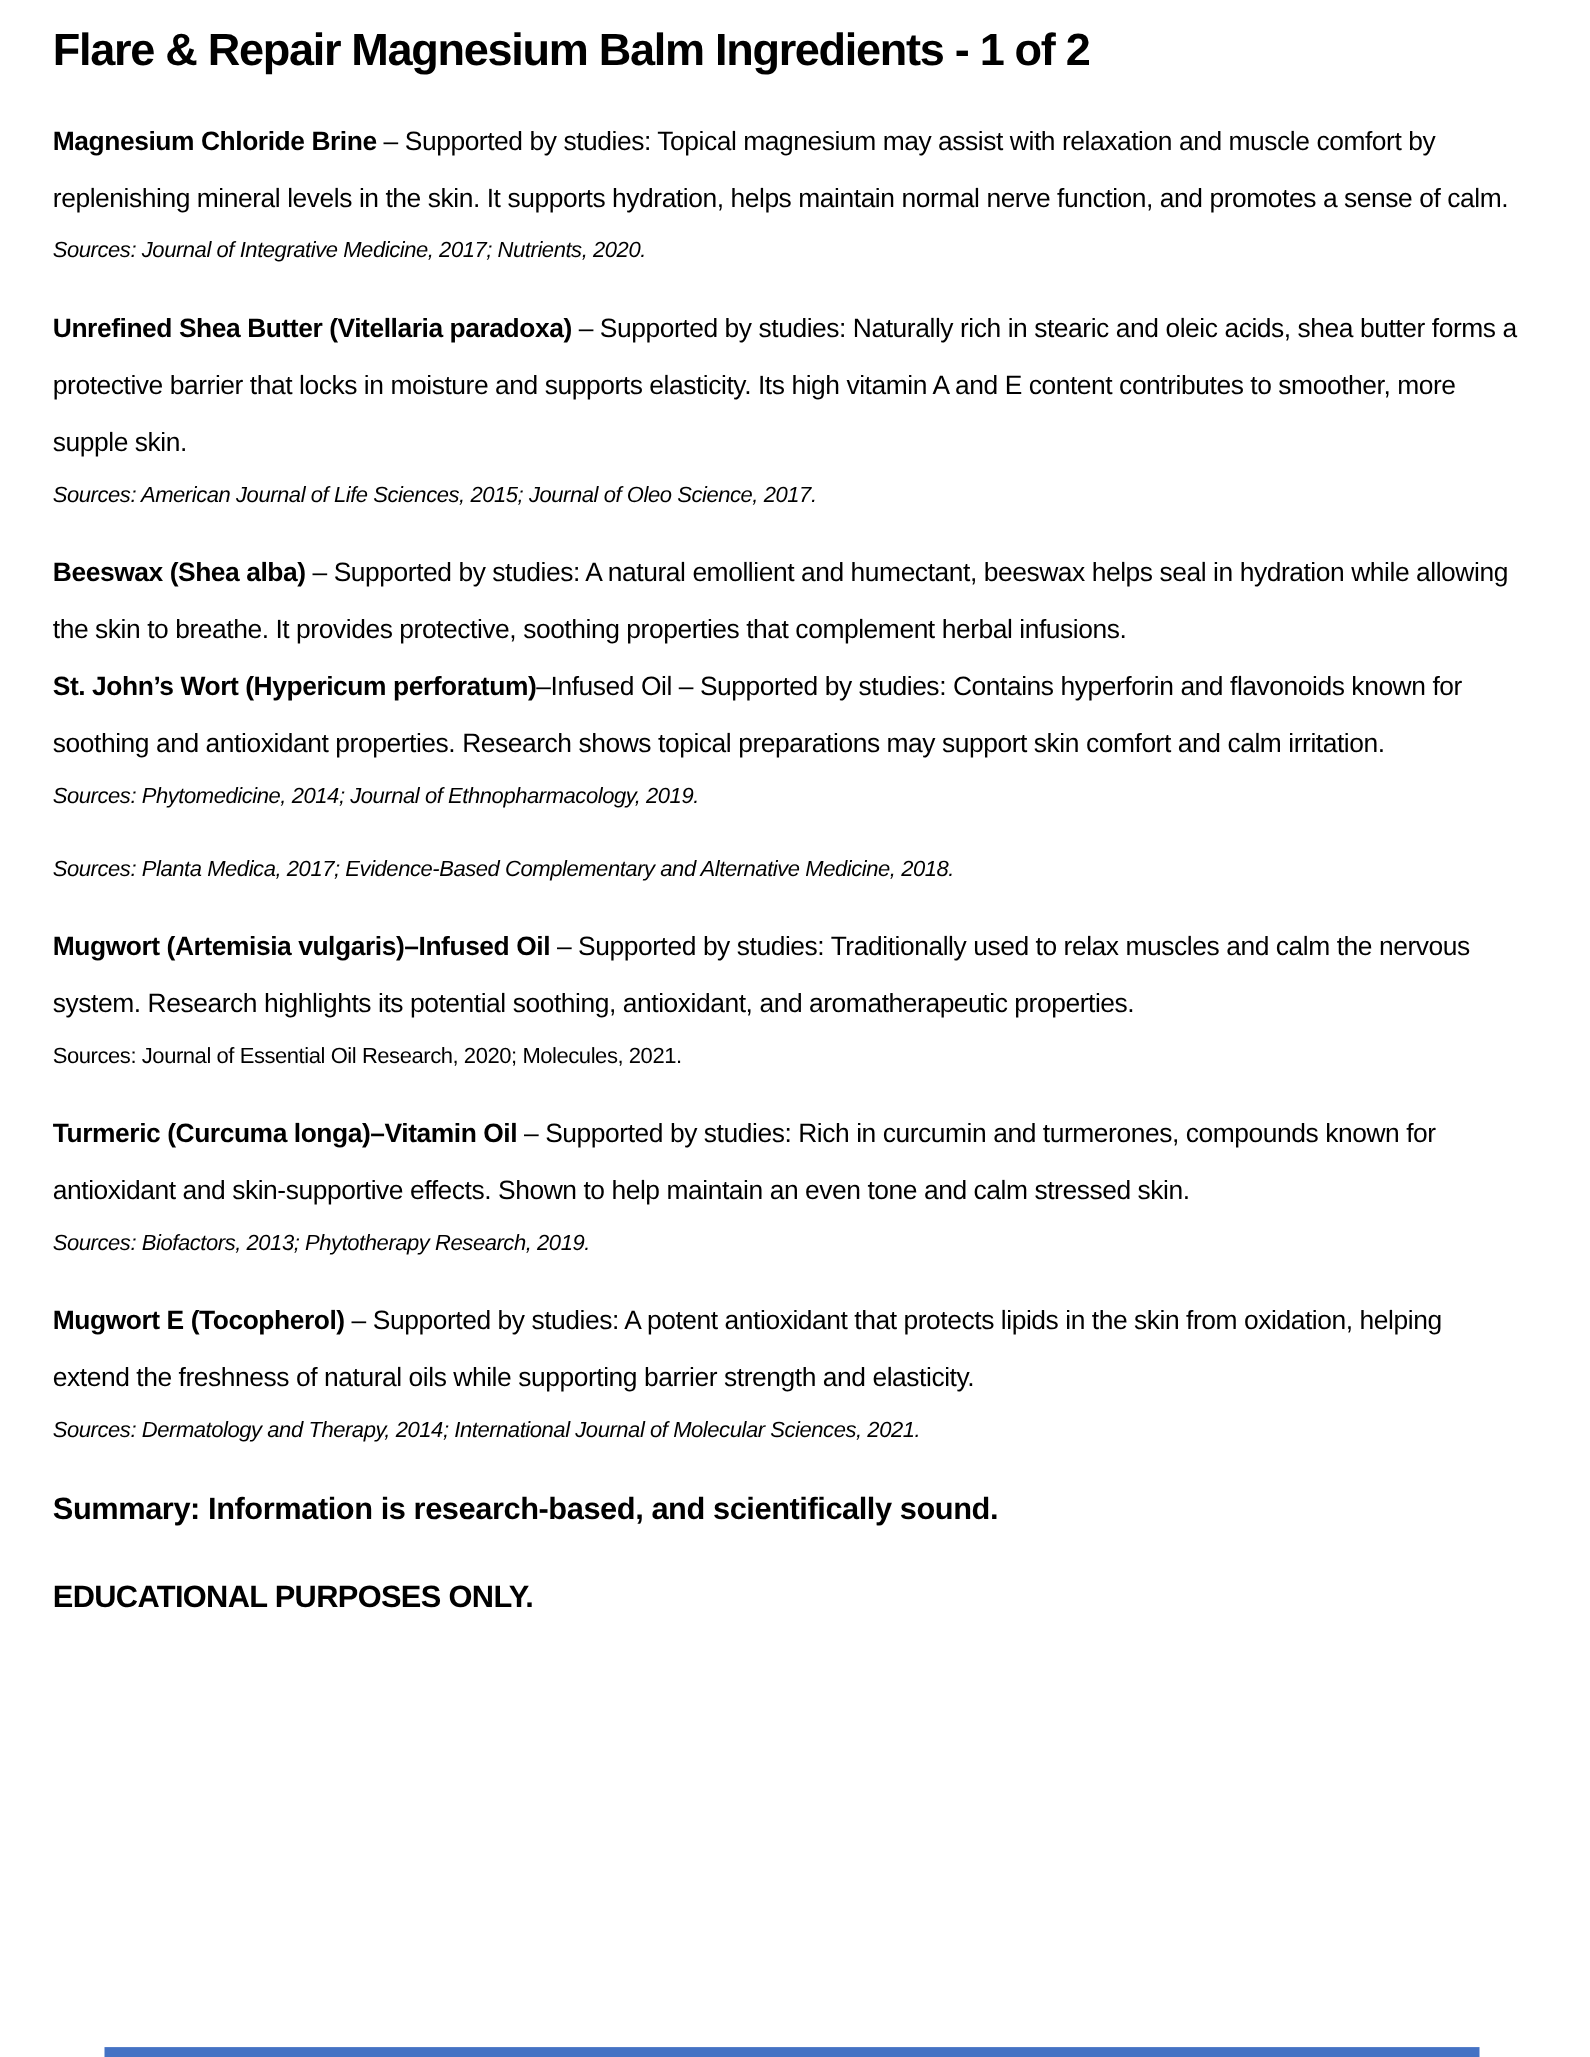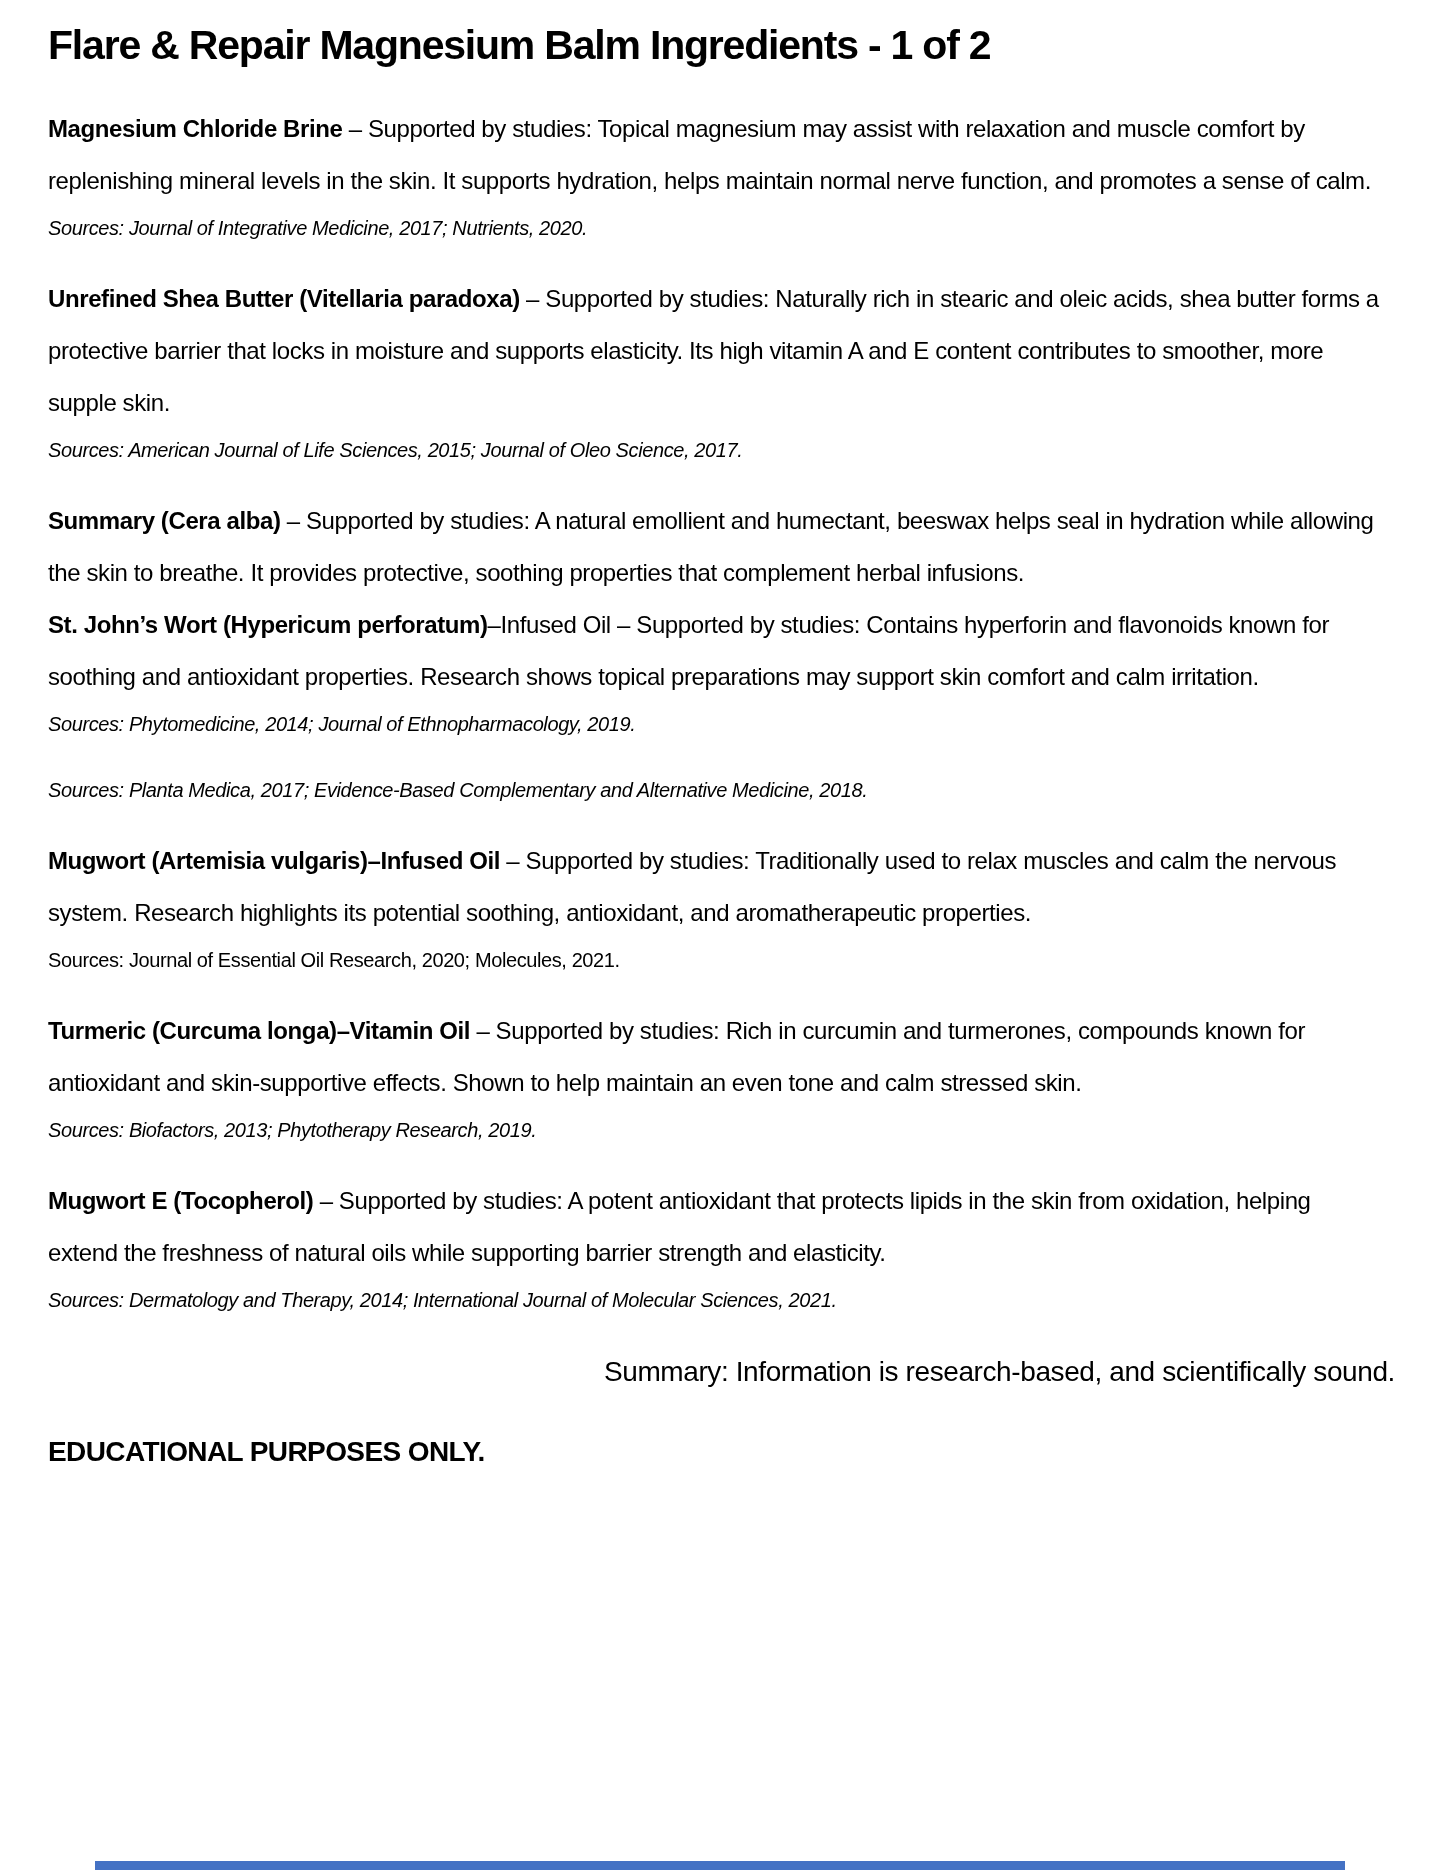--- a/index.html
+++ b/index.html
@@ -37,23 +37,22 @@
     letter-spacing: -0.4px;
     font-style: italic;
     margin: 0 0 24px 0;
     max-width: 1335px;
   }
   .sources.upright { font-style: normal; }
   .summary {
     font-size: 28px;
     line-height: 42px;
     letter-spacing: -0.4px;
-    font-weight: 400;
+    font-weight: 700;
     margin: 30px 0 0 0;
-    text-align: right;
   }
   .disclaimer {
     font-size: 28px;
     line-height: 42px;
     letter-spacing: -0.6px;
     font-weight: 700;
     text-transform: none;
     margin: 38px 0 0 0;
   }
   .bottom-accent {
@@ -70,21 +69,21 @@
 <div class="page">
 
   <h1 class="doc-title">Flare &amp; Repair Magnesium Balm Ingredients - 1 of 2</h1>
 
   <p class="entry"><span class="name">Magnesium Chloride Brine</span><span> – Supported by studies: Topical magnesium may assist with relaxation and muscle comfort by replenishing mineral levels in the skin. It supports hydration, helps maintain normal nerve function, and promotes a sense of calm.</span></p>
   <p class="sources">Sources: Journal of Integrative Medicine, 2017; Nutrients, 2020.</p>
 
   <p class="entry"><span class="name">Unrefined Shea Butter (Vitellaria paradoxa)</span><span> – Supported by studies: Naturally rich in stearic and oleic acids, shea butter forms a protective barrier that locks in moisture and supports elasticity. Its high vitamin A and E content contributes to smoother, more supple skin.</span></p>
   <p class="sources">Sources: American Journal of Life Sciences, 2015; Journal of Oleo Science, 2017.</p>
 
-  <p class="entry"><span class="name">Summary (Cera alba)</span><span> – Supported by studies: A natural emollient and humectant, beeswax helps seal in hydration while allowing the skin to breathe. It provides protective, soothing properties that complement herbal infusions.</span></p>
+  <p class="entry"><span class="name">Beeswax (Shea alba)</span><span> – Supported by studies: A natural emollient and humectant, beeswax helps seal in hydration while allowing the skin to breathe. It provides protective, soothing properties that complement herbal infusions.</span></p>
 
   <p class="entry"><span class="name">St. John’s Wort (Hypericum perforatum)</span><span>–Infused Oil – Supported by studies: Contains hyperforin and flavonoids known for soothing and antioxidant properties. Research shows topical preparations may support skin comfort and calm irritation.</span></p>
   <p class="sources">Sources: Phytomedicine, 2014; Journal of Ethnopharmacology, 2019.</p>
 
   <p class="sources">Sources: Planta Medica, 2017; Evidence-Based Complementary and Alternative Medicine, 2018.</p>
 
   <p class="entry"><span class="name">Mugwort (Artemisia vulgaris)–Infused Oil</span><span> – Supported by studies: Traditionally used to relax muscles and calm the nervous system. Research highlights its potential soothing, antioxidant, and aromatherapeutic properties.</span></p>
   <p class="sources upright">Sources: Journal of Essential Oil Research, 2020; Molecules, 2021.</p>
 
   <p class="entry"><span class="name">Turmeric (Curcuma longa)–Vitamin Oil</span><span> – Supported by studies: Rich in curcumin and turmerones, compounds known for antioxidant and skin-supportive effects. Shown to help maintain an even tone and calm stressed skin.</span></p>

